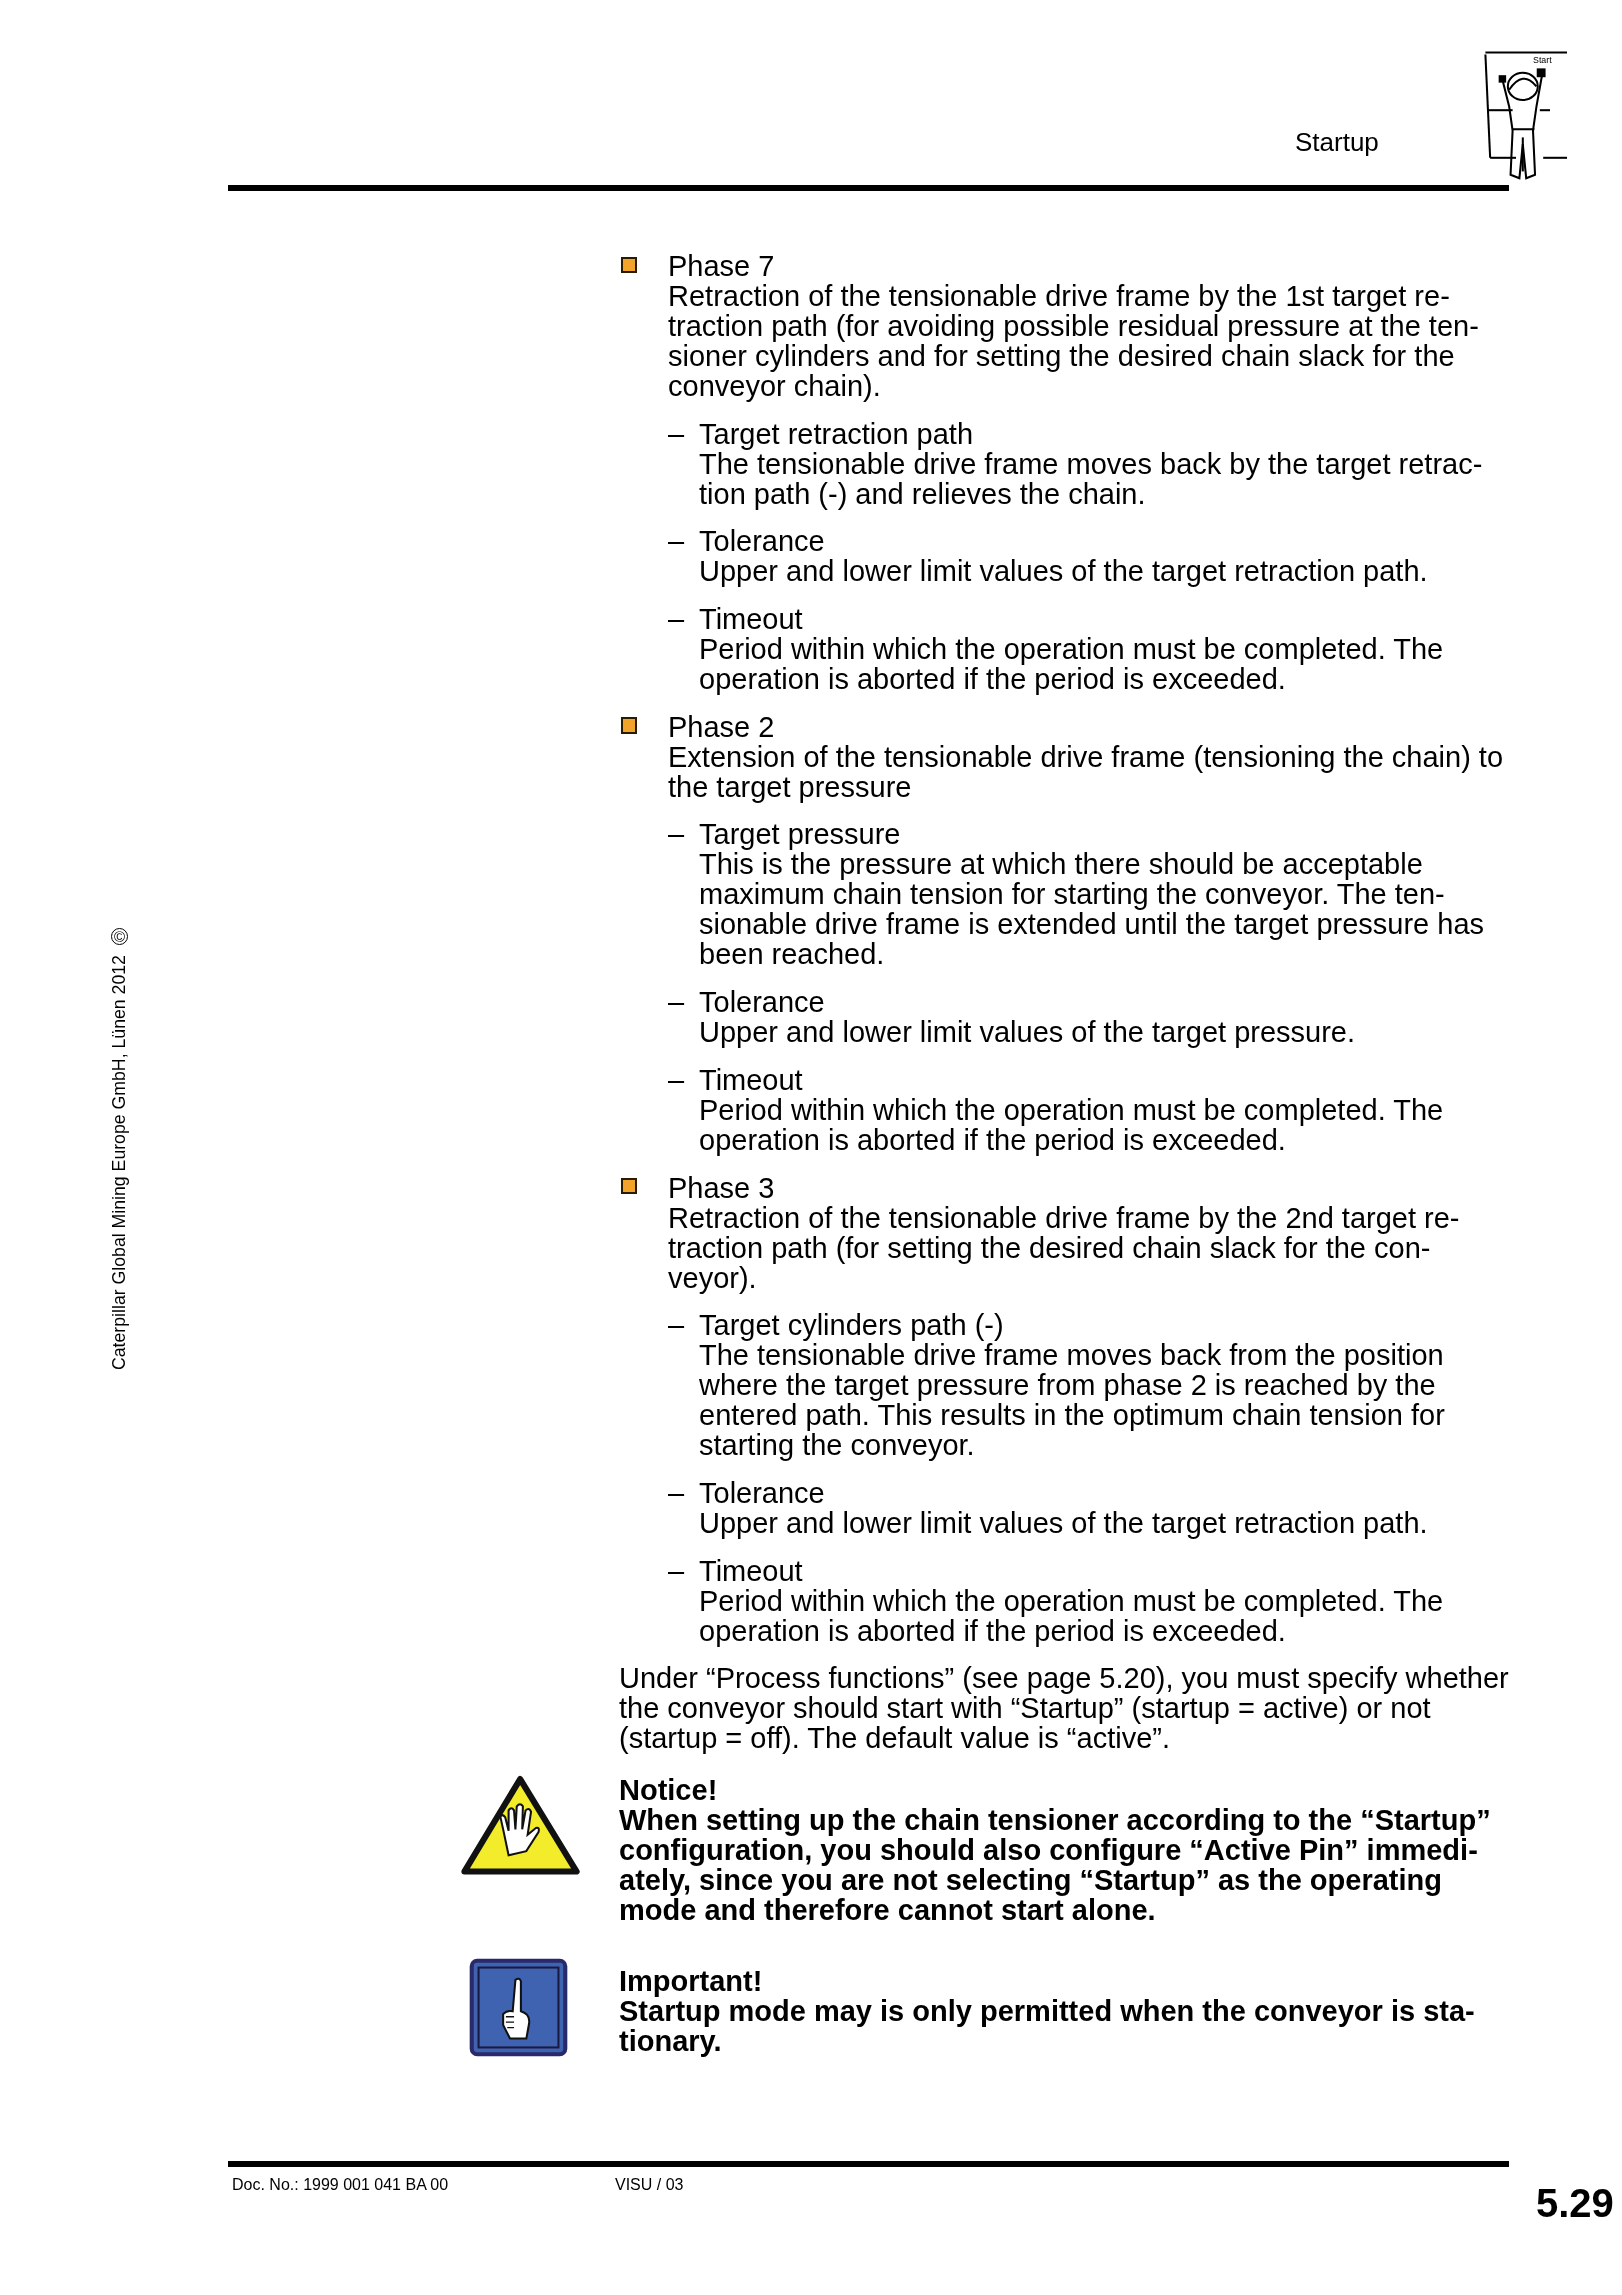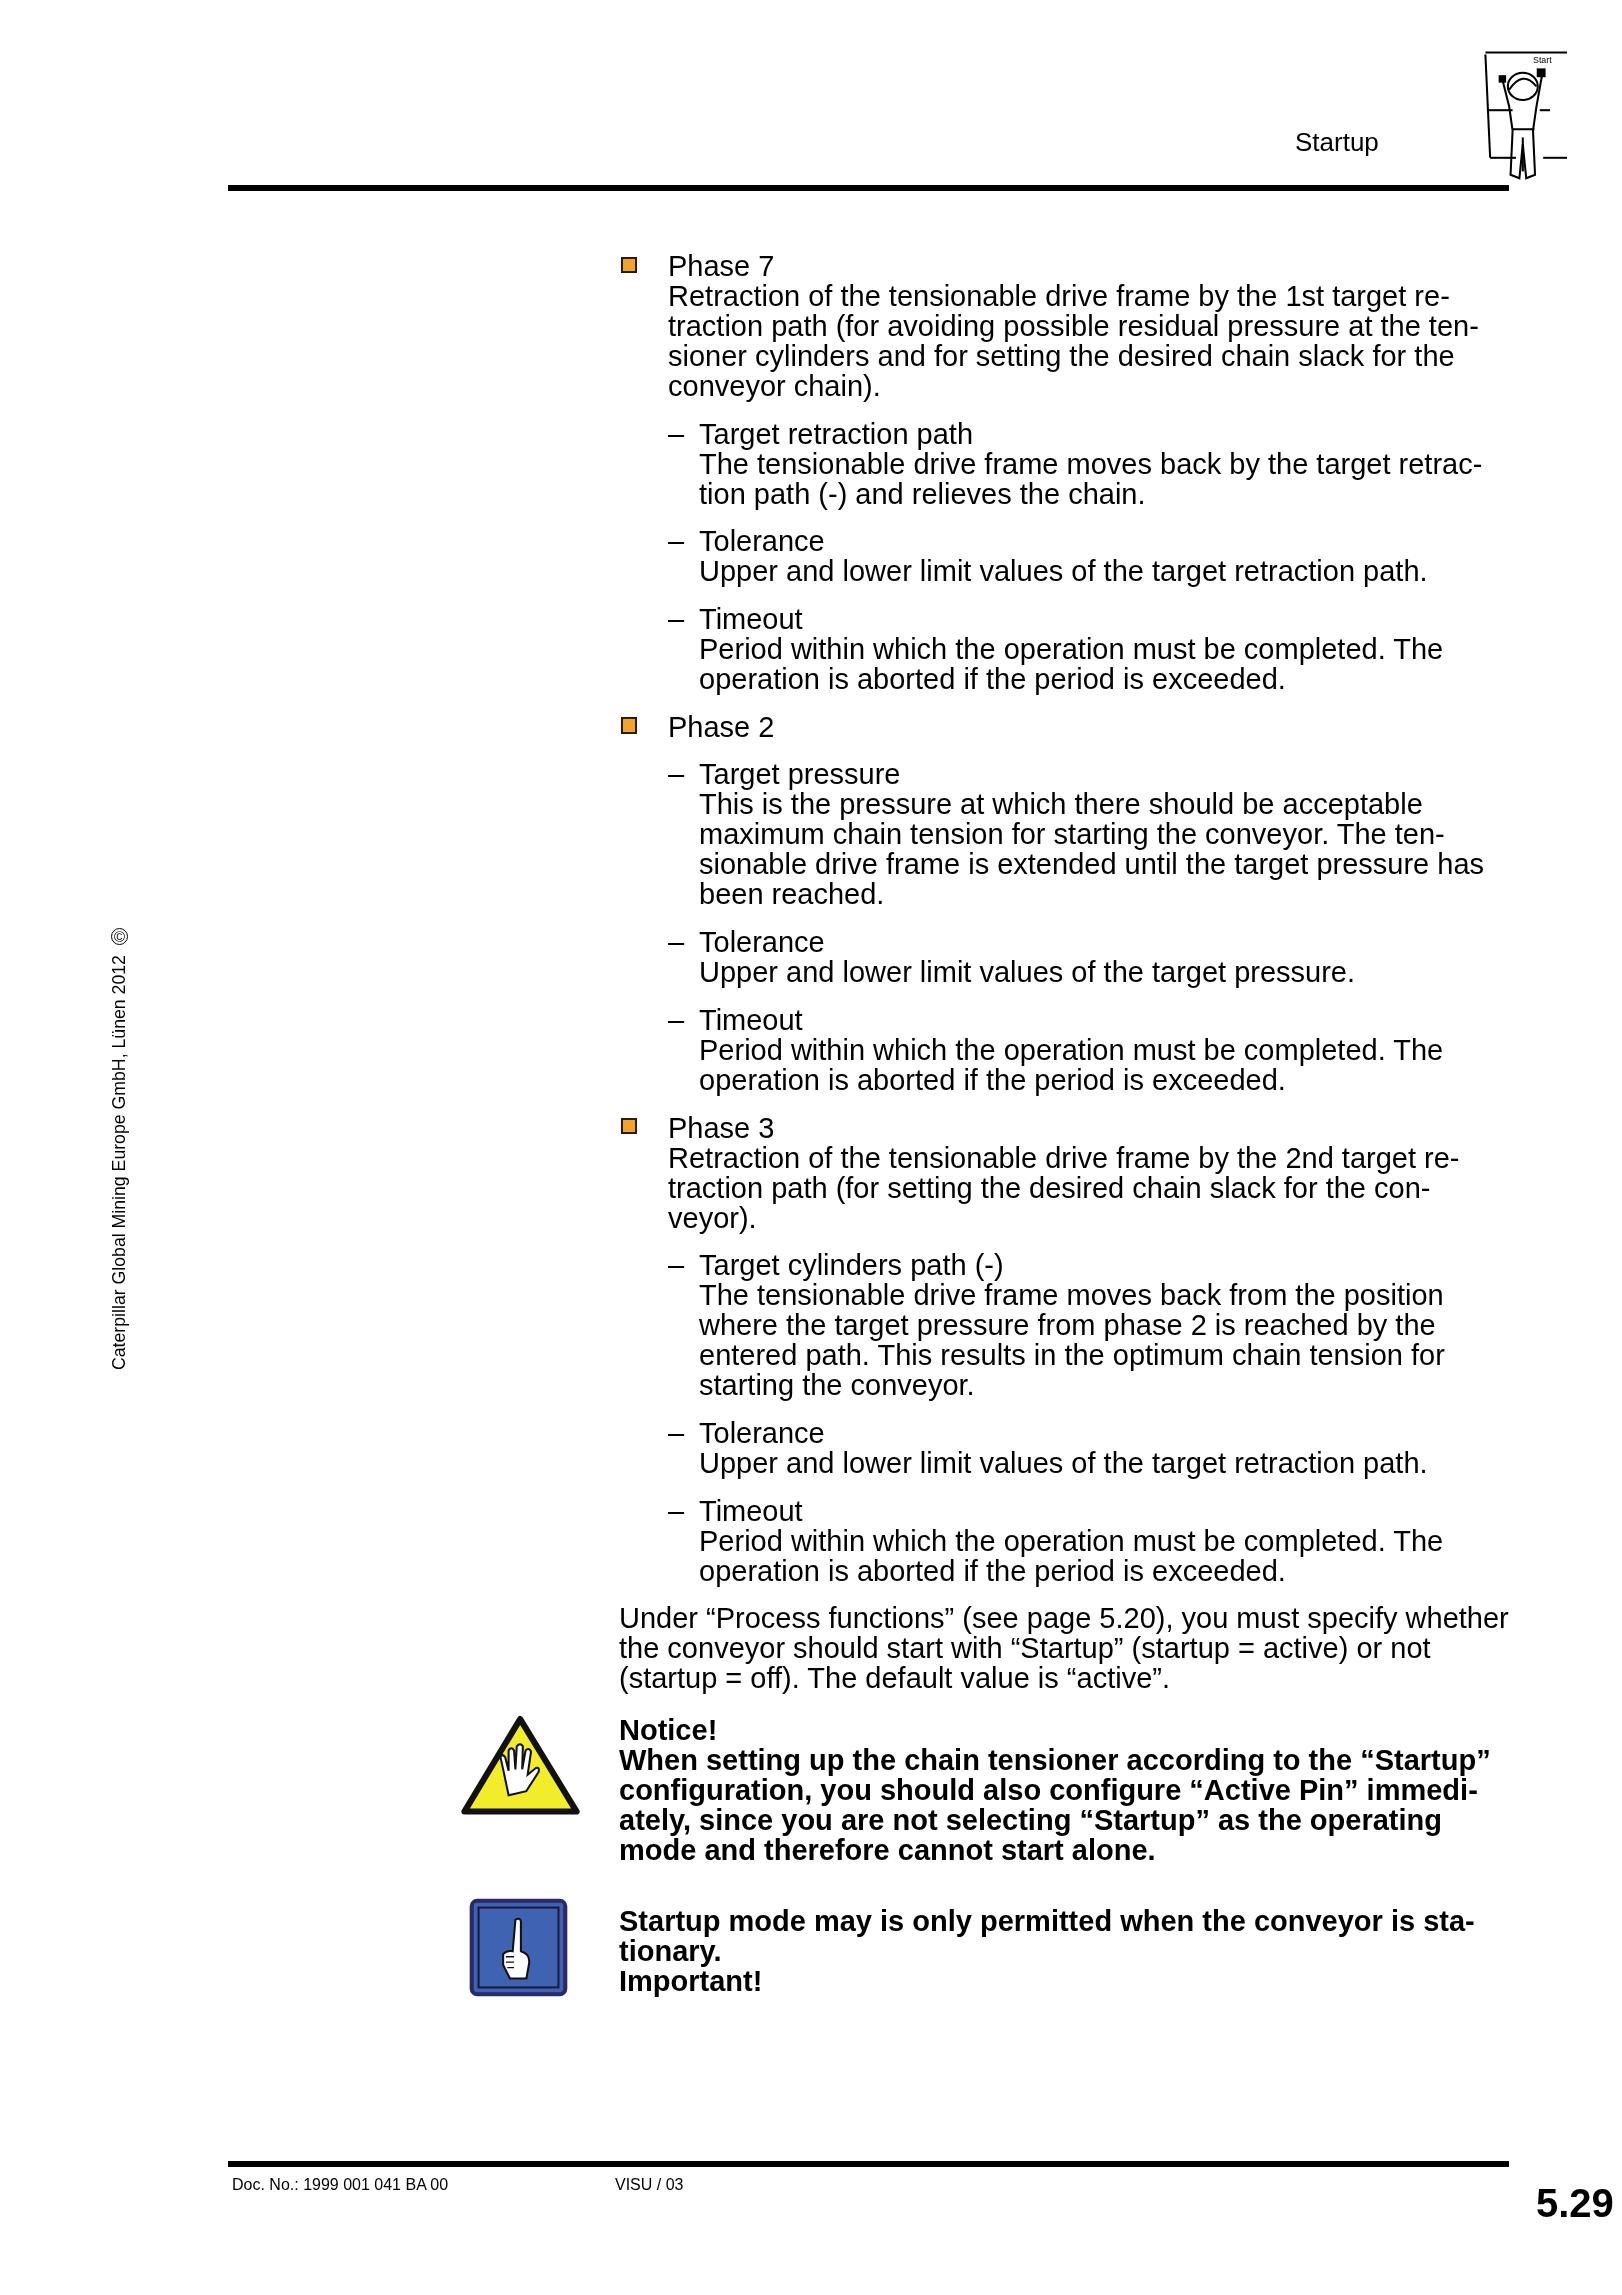--- a/index.html
+++ b/index.html
@@ -76,20 +76,21 @@
     <div class="sub" style="margin-left:-49px">
       <span class="dash">–</span>
       <div>Timeout</div>
       <div>Period within which the operation must be completed. The operation is aborted if the period is exceeded.</div>
     </div>
   </div>
 
   <div class="phase">
     <span class="bullet"></span>
     <div>Phase 2</div>
+    <div>Extension of the tensionable drive frame (tensioning the chain) to the target pressure</div>
     <div class="sub" style="margin-left:-49px">
       <span class="dash">–</span>
       <div>Target pressure</div>
       <div>This is the pressure at which there should be acceptable maximum chain tension for starting the conveyor. The ten-sionable drive frame is extended until the target pressure has been reached.</div>
     </div>
     <div class="sub" style="margin-left:-49px">
       <span class="dash">–</span>
       <div>Tolerance</div>
       <div>Upper and lower limit values of the target pressure.</div>
     </div>
@@ -136,22 +137,22 @@
 
   <div class="notice" style="margin-top:41px">
     <div class="notice-icon" style="left:-150px; top:-8.2px;">
       <svg width="99" height="99" viewBox="0 0 145 145">
         <rect x="4" y="4" width="137" height="137" rx="8" fill="#3f63b0" stroke="#2a2a6a" stroke-width="6"></rect>
         <rect x="14" y="14" width="117" height="117" fill="none" stroke="#1a1a40" stroke-width="3"></rect>
         <path d="M68 32 Q74 28 76 34 L76 78 Q90 82 88 96 L84 118 L60 118 L50 98 L50 82 Q56 76 64 78 Z" fill="#fff" stroke="#111" stroke-width="3"></path>
         <path d="M54 86 L66 86 M54 94 L66 94 M56 102 L66 102" stroke="#111" stroke-width="2"></path>
       </svg>
     </div>
+    <div>Important!</div>
     <div>Startup mode may is only permitted when the conveyor is sta-tionary.</div>
-    <div>Important!</div>
   </div>
 </div>
 
 <div id="footer-rule" class="abs"></div>
 <div id="footer-doc" class="abs">Doc. No.: 1999 001 041 BA 00</div>
 <div id="footer-visu" class="abs">VISU / 03</div>
 <div id="footer-page" class="abs">5.29</div>
 
 
 </body></html>

